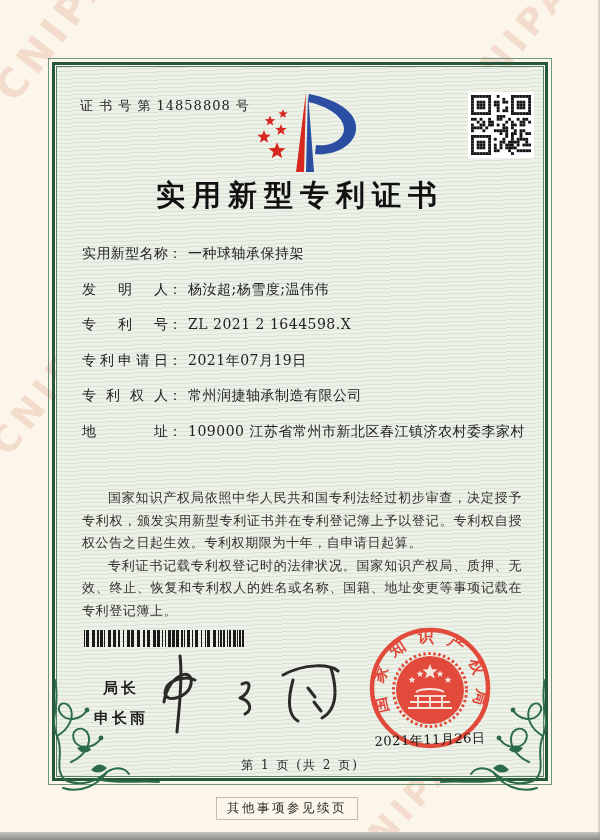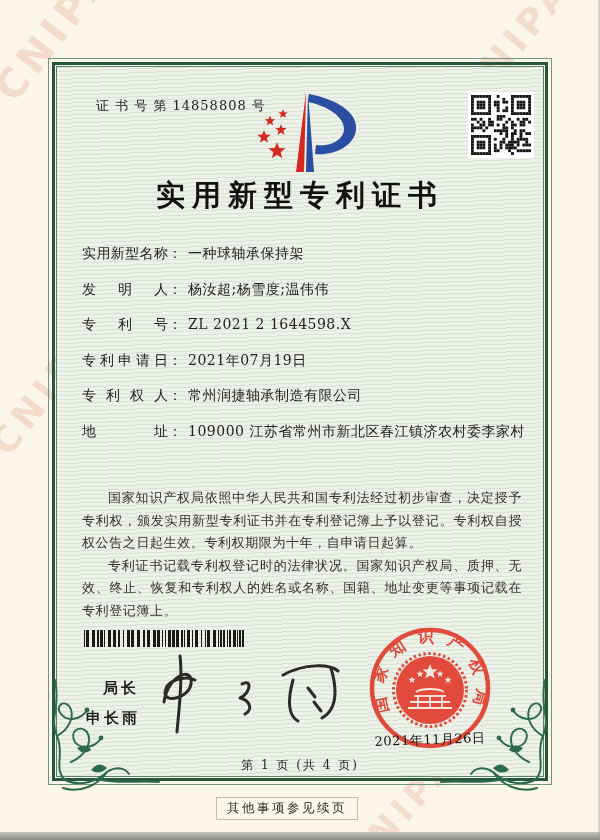--- a/index.html
+++ b/index.html
@@ -41,21 +41,21 @@
     background:
       repeating-linear-gradient(178deg, rgba(110,150,120,0.16) 0 1px, rgba(0,0,0,0) 1px 4px),
       #edf1e8;
   }
   
   .flourish { position:absolute; pointer-events:none; }
   .flourish.bl { left:-8px; bottom:-12px; }
   .flourish.br { right:-8px; bottom:-12px; transform:scaleX(-1); }
   
   .cert-no {
-    position:absolute; left:96px; top:97px;
+    position:absolute; left:80px; top:97px;
     font-size:13px; letter-spacing:1px; color:#222;text-align:center;
   }
   .logo { position:absolute; left:242px; top:84px; }
   .qr { position:absolute; left:468px; top:92px; width:66px; height:66px; background:#fff; padding:3px; }
   .title {
     position:absolute; left:0; top:176px; width:600px;
     text-align:center; font-size:29px; font-weight:700;
     letter-spacing:7px; color:#111;
   }
   
@@ -78,21 +78,21 @@
   }
   .bodytext p { text-indent:2em; }
   
   .barcode {
     position:absolute; left:84px; top:630px; width:164px; height:17px;
     font-size:0; white-space:nowrap; display:flex; align-items:stretch;
   }
   
   .sig-title { position:absolute; left:86px; top:679px; font-size:15px; font-weight:700;
                font-family:"DejaVu Sans","Liberation Sans",sans-serif; letter-spacing:3px;margin-left:17px; }
-  .sig-name  { position:absolute; left:86px; top:709px; font-size:15px; font-weight:700;
+  .sig-name  { position:absolute; left:94px; top:709px; font-size:15px; font-weight:700;
                font-family:Liberation Serif, serif; letter-spacing:3px; }
   .sig-script { position:absolute; left:150px; top:650px; }
   
   .seal { position:absolute; left:352px; top:608px; }
   .seal-date {
     position:absolute; left:370px; top:731px; width:120px;
     font-size:13px; letter-spacing:0.5px; color:#141414;
     transform:rotate(-2deg); text-align:center;
   }
   
@@ -533,16 +533,16 @@
       <path d="M62,88 H94"></path>
       <path d="M58,94 H98"></path>
       <path d="M56,100 H100"></path>
       <path d="M66,88 V100 M78,88 V100 M90,88 V100"></path>
       <path d="M64,84 C70,80 86,80 92,84"></path>
     </g>
   </g>
 </svg>
 <div class="seal-date">2021年11月26日</div>
 
-<div class="page-no">第 1 页 (共 4 页)</div>
+<div class="page-no">第 1 页 (共 2 页)</div>
 <div class="cont-note">其他事项参见续页</div>
 <div class="scan-edge"></div>
 <div class="scan-edge-r"></div>
 
 </body></html>

